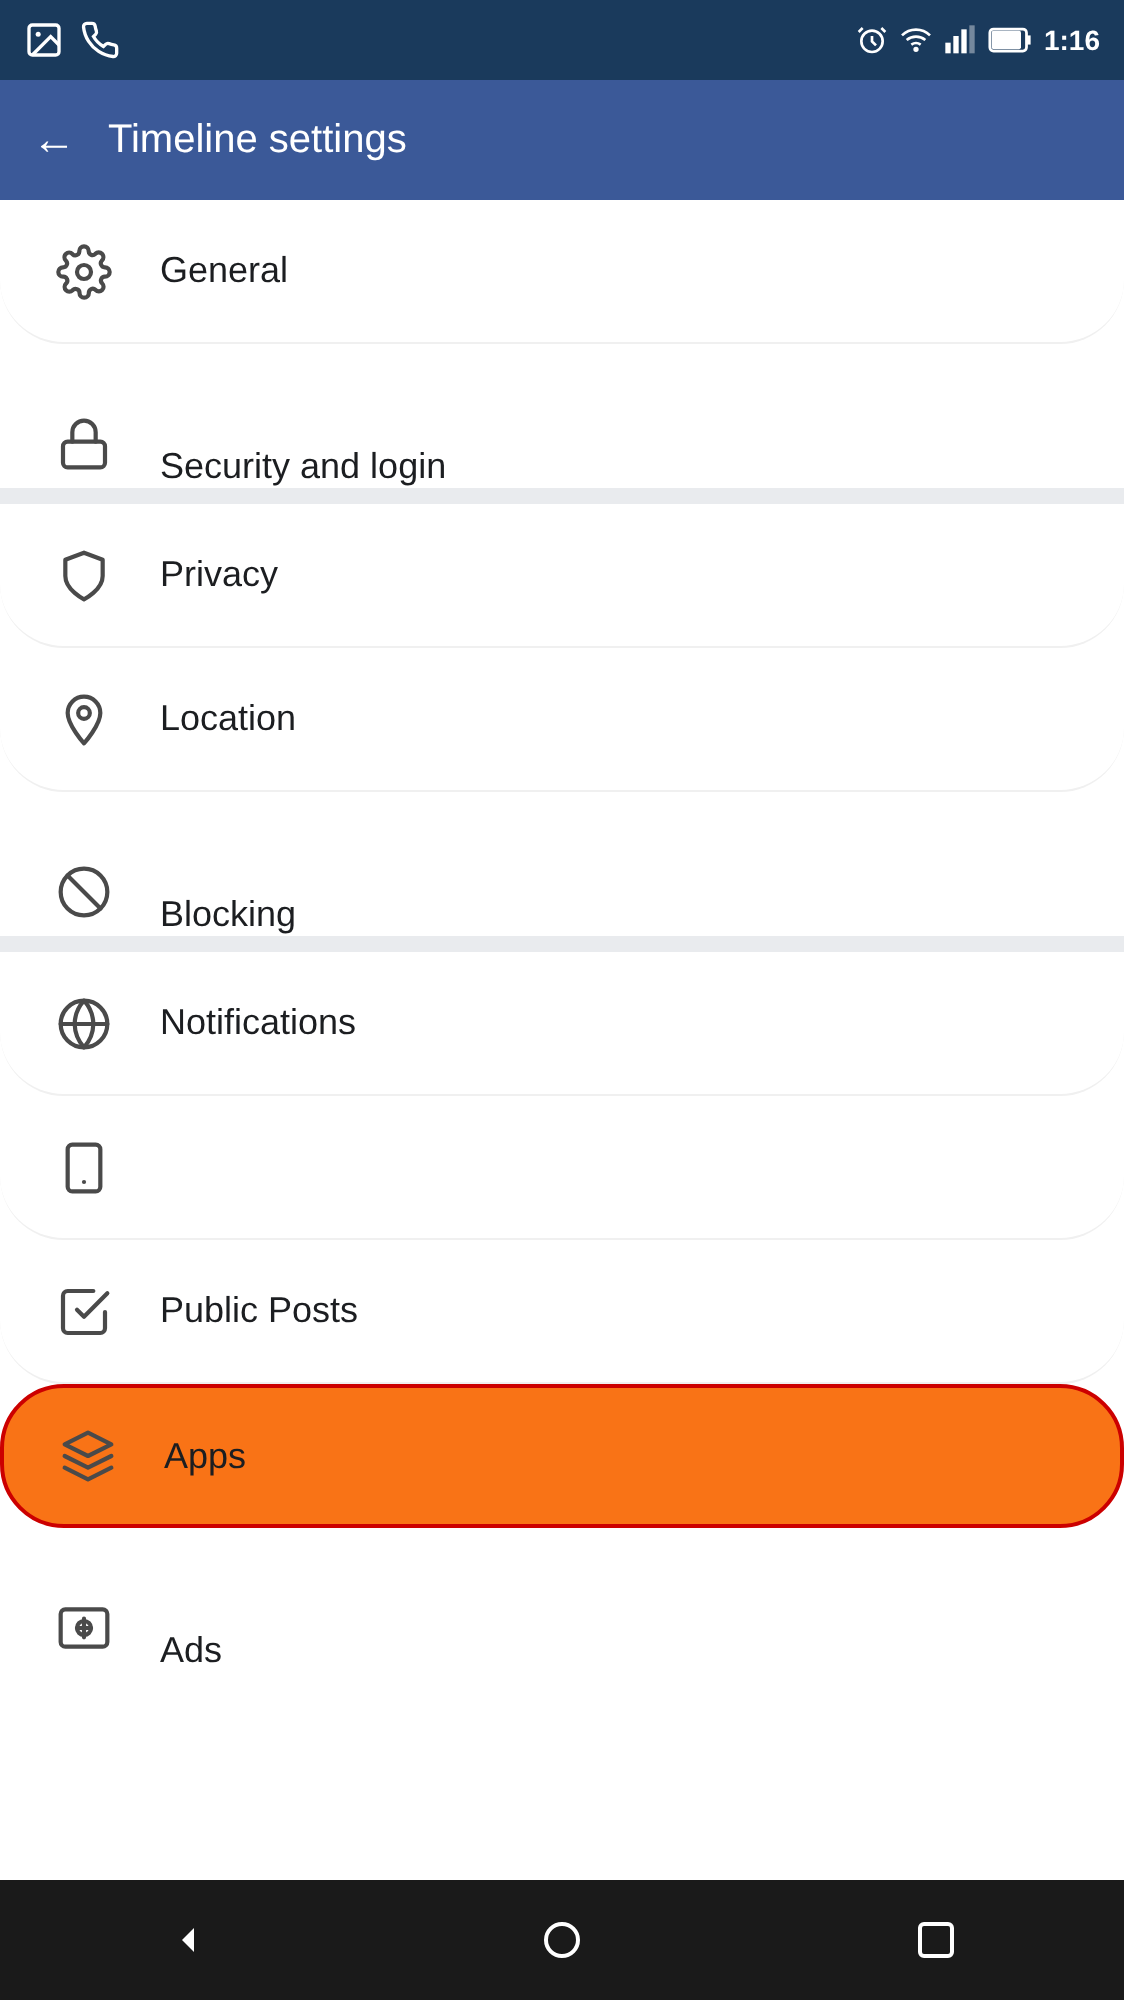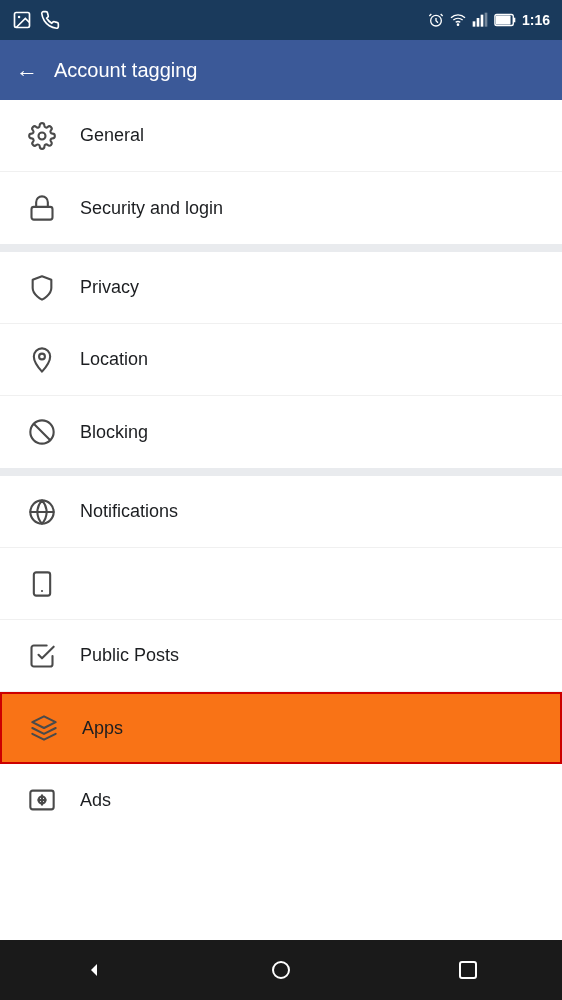--- a/index.html
+++ b/index.html
@@ -66,23 +66,25 @@
 
     .settings-item {
       display: flex;
       align-items: center;
       padding: 0 20px;
       height: 72px;
       cursor: pointer;
       border-bottom: 1px solid #f0f0f0;
       background: #fff;
       position: relative;
+      border-radius: 32px;
     }
     .settings-item:last-child {
       border-bottom: none;
+      align-items: flex-end;
     }
 
     .item-icon {
       width: 44px;
       height: 44px;
       display: flex;
       align-items: center;
       justify-content: center;
       flex-shrink: 0;
       margin-right: 16px;
@@ -173,21 +175,21 @@
       <rect x="1" y="1" width="20" height="12" rx="2"></rect>
       <rect x="2" y="2" width="16" height="10" rx="1" fill="white" stroke="none"></rect>
       <path d="M22 4.5v5" stroke-width="2.5"></path>
     </svg>
     <span>1:16</span>
   </div>
 </div>
 
 <div class="header">
   <span class="back-arrow">←</span>
-  <span class="header-title">Account tagging</span>
+  <span class="header-title">Timeline settings</span>
 </div>
 
 <div class="settings-list">
 
   <div>
     <div class="settings-item">
       <div class="item-icon">
         <svg viewBox="0 0 24 24">
             <circle cx="12" cy="12" r="3"></circle>
             <path d="M19.4 15a1.65 1.65 0 00.33 1.82l.06.06a2 2 0 010 2.83 2 2 0 01-2.83 0l-.06-.06a1.65 1.65 0 00-1.82-.33 1.65 1.65 0 00-1 1.51V21a2 2 0 01-4 0v-.09A1.65 1.65 0 009 19.4a1.65 1.65 0 00-1.82.33l-.06.06a2 2 0 01-2.83-2.83l.06-.06A1.65 1.65 0 004.68 15a1.65 1.65 0 00-1.51-1H3a2 2 0 010-4h.09A1.65 1.65 0 004.6 9a1.65 1.65 0 00-.33-1.82l-.06-.06a2 2 0 012.83-2.83l.06.06A1.65 1.65 0 009 4.68a1.65 1.65 0 001-1.51V3a2 2 0 014 0v.09a1.65 1.65 0 001 1.51 1.65 1.65 0 001.82-.33l.06-.06a2 2 0 012.83 2.83l-.06.06A1.65 1.65 0 0019.4 9a1.65 1.65 0 001.51 1H21a2 2 0 010 4h-.09a1.65 1.65 0 00-1.51 1z"></path>

